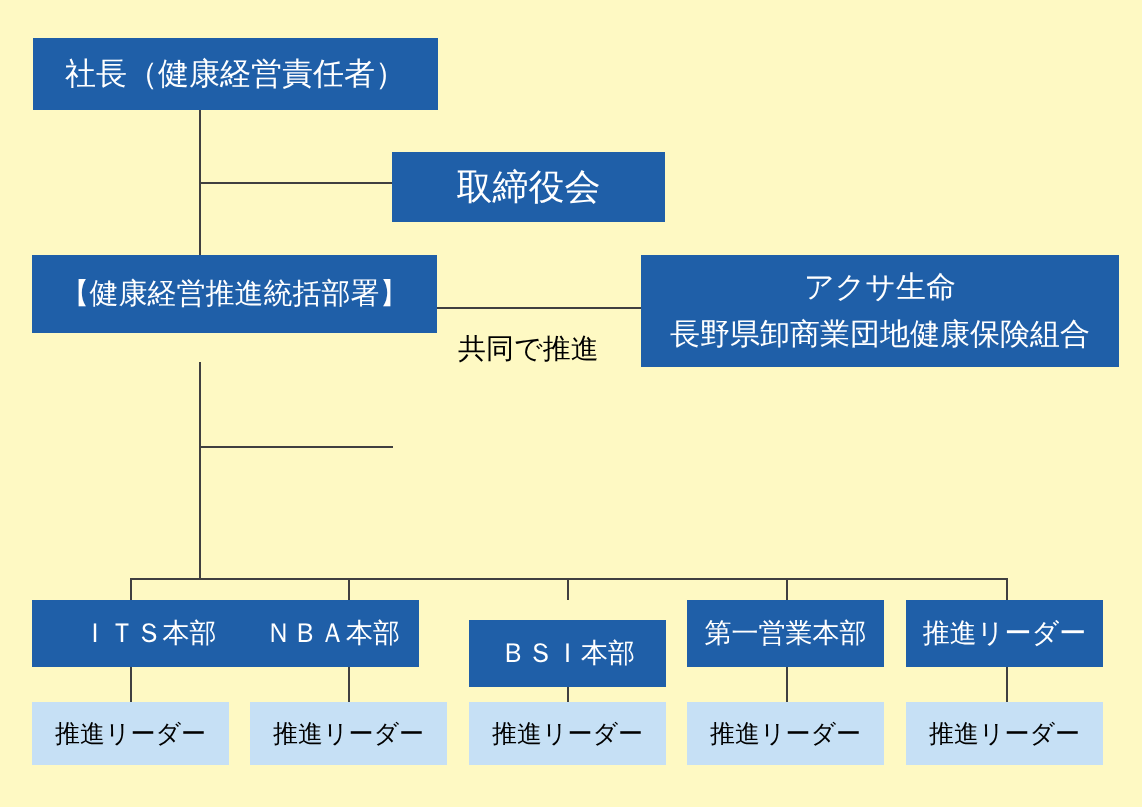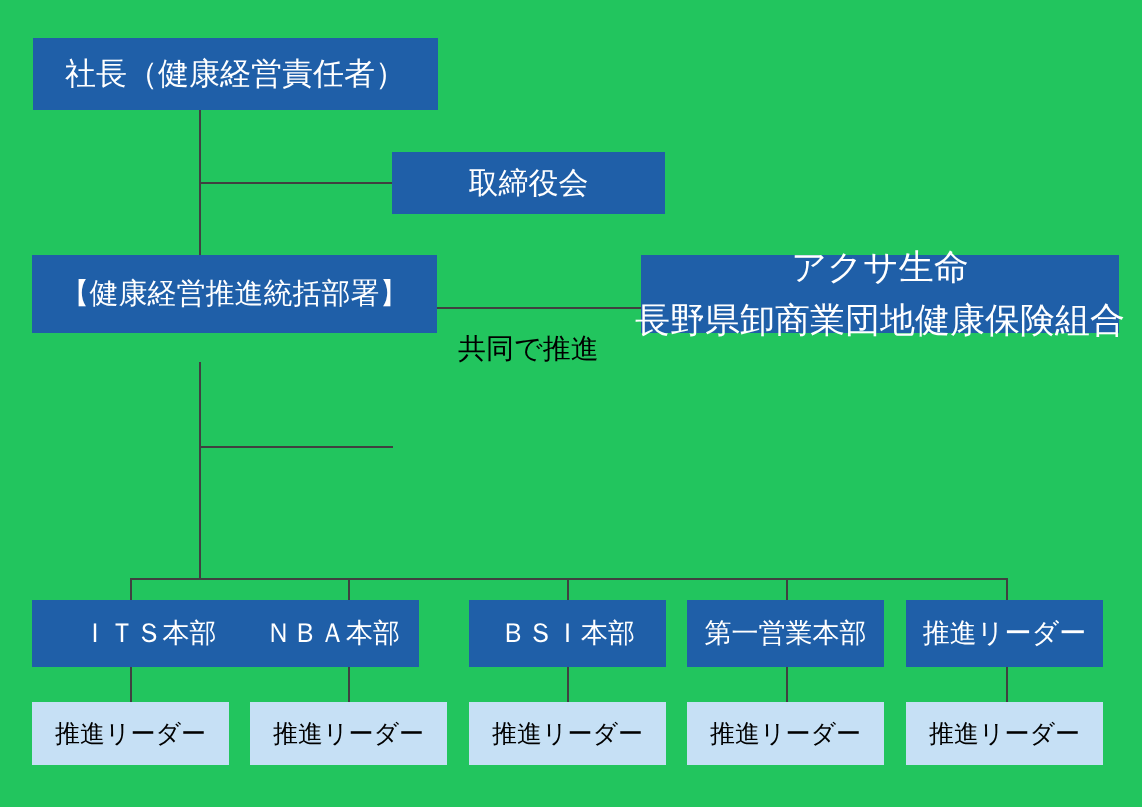--- a/index.html
+++ b/index.html
@@ -51,34 +51,34 @@
   .connector.h { height: 2px; }
   .free-label {
     position: absolute;
     color: #000000;
     white-space: nowrap;
     z-index: 4;
   }
 
   
   #node-president      { left: 33px;  top: 38px;  width: 405px; height: 72px;  font-size: 31px; }
-  #node-board          { left: 392px; top: 152px; width: 273px; height: 62px;  font-size: 30px; }
+  #node-board          { left: 392px; top: 152px; width: 273px; height: 70px;  font-size: 36px; }
   #node-admin          { left: 32px;  top: 255px; width: 405px; height: 78px; font-size: 29px; }
-  #node-insurer        { left: 641px; top: 255px; width: 478px; height: 78px; font-size: 35px; gap: 10px; }
+  #node-insurer        { left: 641px; top: 255px; width: 478px; height: 112px; font-size: 30px; gap: 10px; }
   #node-doctor         { left: 392px; top: 417px; width: 273px; height: 60px;  font-size: 28px; }
 
   .div-box    { top: 600px; height: 67px; font-size: 27px; }
   .leader-box { top: 702px; height: 63px; font-size: 25px; }
 
   #label-joint { left: 458px; top: 330px; font-size: 28px; }
 </style>
 </head>
 <body>
 
-<div id="chart-root" style="background: #22c55e;">
+<div id="chart-root" style="background: #fef9c3;">
 
   <div class="connector v" style="left: 199px; top: 110px; height: 145px; background: rgb(64, 64, 64);"></div>
 
   <div class="connector h" style="left: 199px; top: 182px; width: 194px; background: rgb(64, 64, 64);"></div>
 
   <div class="connector v" style="left: 199px; top: 362px; height: 217px; background: rgb(64, 64, 64);"></div>
 
   <div class="connector h" style="left: 199px; top: 446px; width: 194px; background: rgb(64, 64, 64);"></div>
 
   <div class="connector h" style="left: 437px; top: 307px; width: 205px; background: rgb(64, 64, 64);"></div>
@@ -116,21 +116,21 @@
 
 
   <span class="free-label" id="label-joint">共同で推進</span>
 
   <div class="node primary div-box" style="left: 32px; width: 234px; background: rgb(31, 95, 168); color: rgb(255, 255, 255);">
     <span class="line">ＩＴＳ本部</span>
   </div>
   <div class="node primary div-box" style="left: 246px; width: 173px; background: rgb(31, 95, 168); color: rgb(255, 255, 255);">
     <span class="line">ＮＢＡ本部</span>
   </div>
-  <div class="node primary div-box" style="left: 469px; width: 197px; background: rgb(31, 95, 168); color: rgb(255, 255, 255);">
+  <div class="node primary div-box" style="left: 469px; width: 197px; background: rgb(31, 95, 168); color: rgb(255, 255, 255); margin-top: 20px;">
     <span class="line">ＢＳＩ本部</span>
   </div>
   <div class="node primary div-box" style="left: 687px; width: 197px; background: rgb(31, 95, 168); color: rgb(255, 255, 255);">
     <span class="line">第一営業本部</span>
   </div>
   <div class="node primary div-box" style="left: 906px; width: 197px; background: rgb(31, 95, 168); color: rgb(255, 255, 255);">
     <span class="line">推進リーダー</span>
   </div>
 
   <div class="node secondary leader-box" style="left: 32px; width: 197px; background: rgb(198, 224, 245); color: rgb(0, 0, 0);">

